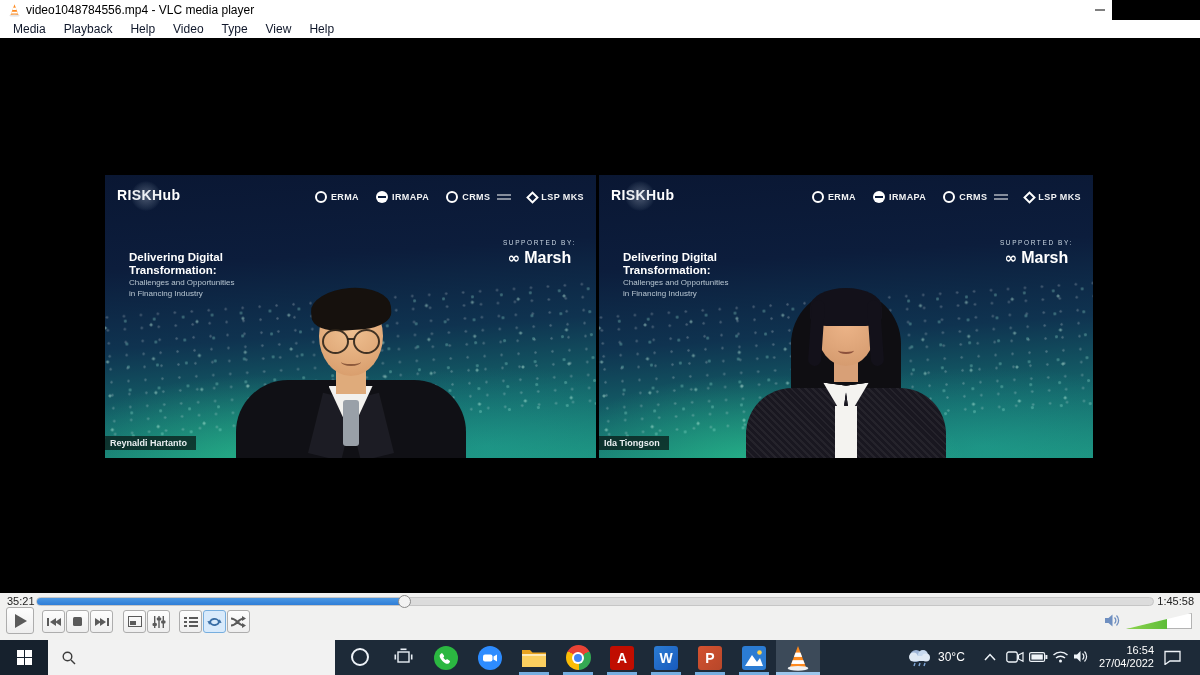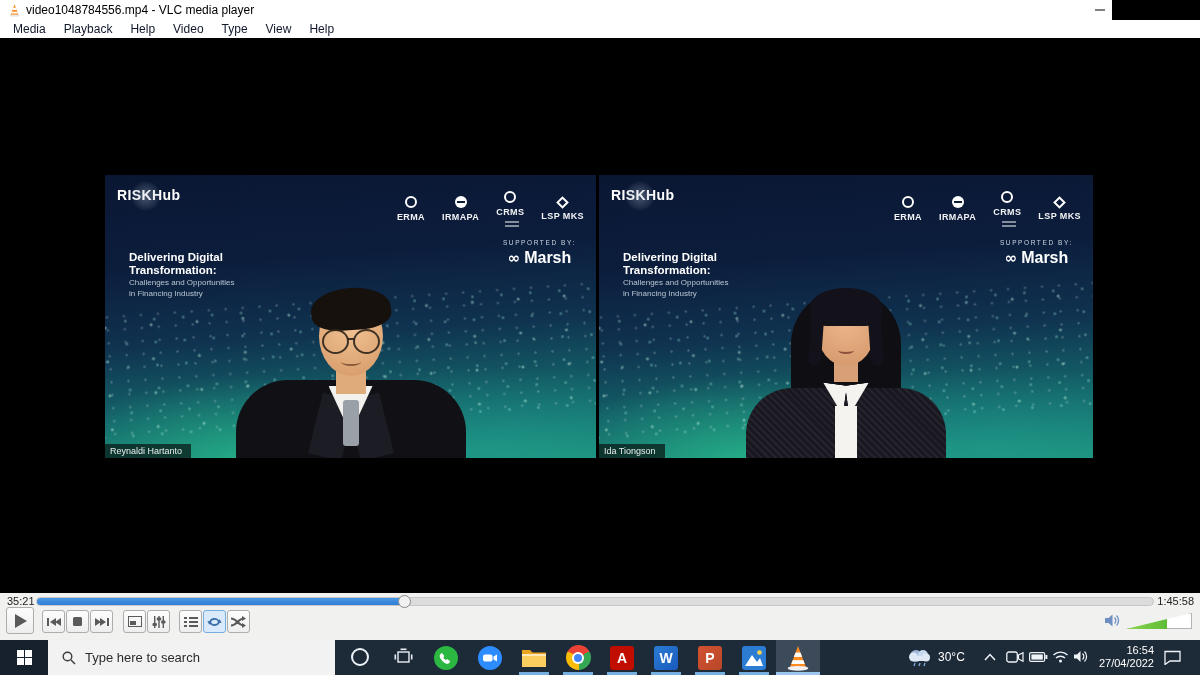--- a/index.html
+++ b/index.html
@@ -30,40 +30,40 @@
     background-image:
       radial-gradient(circle, rgba(205,255,235,.55) 0 1px, transparent 2px),
       radial-gradient(circle, rgba(160,240,220,.4) 0 1px, transparent 2px),
       radial-gradient(circle, rgba(255,255,255,.3) 0 .8px, transparent 1.6px);
     background-size:46px 34px, 29px 23px, 17px 13px; }
 
   .brand { position:absolute; left:12px; top:12px; font-size:14px; font-weight:bold; color:#fff; letter-spacing:.4px; z-index:3; }
   .brand::before { content:""; position:absolute; left:14px; top:-6px; width:30px; height:30px; border-radius:50%;
     background:radial-gradient(circle, rgba(200,210,225,.35), rgba(120,140,160,.12) 60%, transparent 72%); }
   .partners { position:absolute; right:12px; top:16px; display:flex; gap:17px; align-items:center; z-index:3; }
-  .partner { display:flex; gap:4px; align-items:center;flex-direction:column; }
+  .partner { display:flex; gap:4px; align-items:center; }
   .partner .plabel { color:#fff; font-size:9px; font-weight:bold; letter-spacing:.4px; opacity:.95; }
   .ring  { width:12px; height:12px; border:2px solid #fff; border-radius:50%; }
   .disc  { width:12px; height:12px; background:#fff; border-radius:50%; box-shadow:inset 0 0 0 1.5px rgba(10,25,50,.0); position:relative; }
   .disc::after { content:""; position:absolute; left:2px; right:2px; top:5px; height:2px; background:#0c1d3c; }
   .diamond { width:9px; height:9px; border:2px solid #fff; transform:rotate(45deg); }
   .crms-lines { display:flex; flex-direction:column; gap:2px; margin-left:3px; }
   .crms-lines i { display:block; width:14px; height:2px; background:rgba(255,255,255,.5); }
 
   .titleblock { position:absolute; left:24px; top:76px; z-index:3; }
   .titleblock .t { color:#fff; font-weight:bold; font-size:11.5px; line-height:13px; }
   .titleblock .s { color:rgba(225,238,245,.78); font-size:8px; line-height:10px; margin-top:1px; }
   .titleblock .s:first-of-type { margin-top:4px; }
 
   .supported { position:absolute; right:20px; top:64px; text-align:center; z-index:3; }
   .supported .lbl { color:#c9d6e2; font-size:6.5px; letter-spacing:1.6px; }
   .supported .sponsor { color:#fff; font-weight:bold; font-size:16px; margin-top:3px; display:flex; align-items:center; gap:4px; justify-content:center; }
   .supported .mark { font-family:"DejaVu Sans", sans-serif; font-size:15px; font-weight:bold; }
 
-  .nametag { position:absolute; left:0; bottom:0; background:rgba(8,22,19,.72); color:#e9eef0; font-size:9px; padding:2px 9px 2px 5px; z-index:4; }
+  .nametag { position:absolute; left:0; bottom:8px; background:rgba(8,22,19,.72); color:#e9eef0; font-size:9px; padding:2px 9px 2px 5px; z-index:4;font-weight:bold; }
 
   
   .person { position:absolute; bottom:0; left:50%; transform:translateX(-50%); z-index:2; }
   .man   { width:240px; height:170px; }
   .woman { width:220px; height:170px; }
   .man .shoulders { position:absolute; bottom:0; left:5px; width:230px; height:78px; background:#101015; border-radius:52px 52px 0 0; }
   .man .lapel { position:absolute; bottom:0; width:34px; height:62px; background:#1c1c24; }
   .man .lapel.l { left:84px;  transform:rotate(14deg); }
   .man .lapel.r { right:84px; transform:rotate(-14deg); }
   .man .shirt { position:absolute; left:98px; bottom:18px; width:44px; height:54px; background:#f2f1ee;
@@ -392,21 +392,20 @@
         <i></i>
         <i></i>
         <i></i>
       </span>
   </div>
   <div class="searchbox">
     <svg width="14" height="14" viewBox="0 0 14 14">
         <circle cx="5.5" cy="5.5" r="4.3" fill="none" stroke="#3c3c3c" stroke-width="1.4"></circle>
         <line x1="9" y1="9" x2="13" y2="13" stroke="#3c3c3c" stroke-width="1.4"></line>
       </svg>
-    <input type="text" placeholder="Type here to search" style="">
   </div>
   <div class="cortana"></div>
   <svg class="taskview" width="19" height="18" viewBox="0 0 19 18">
       <rect x="4" y="4" width="11" height="10" fill="none" stroke="#e9eff5" stroke-width="1.4"></rect>
       <rect x="0.5" y="6.5" width="1.6" height="5" fill="#e9eff5"></rect>
       <rect x="16.9" y="6.5" width="1.6" height="5" fill="#e9eff5"></rect>
       <rect x="6.5" y="0.5" width="6" height="1.6" fill="#e9eff5"></rect>
     </svg>
 
   <div class="appslot" style="left:424px">

